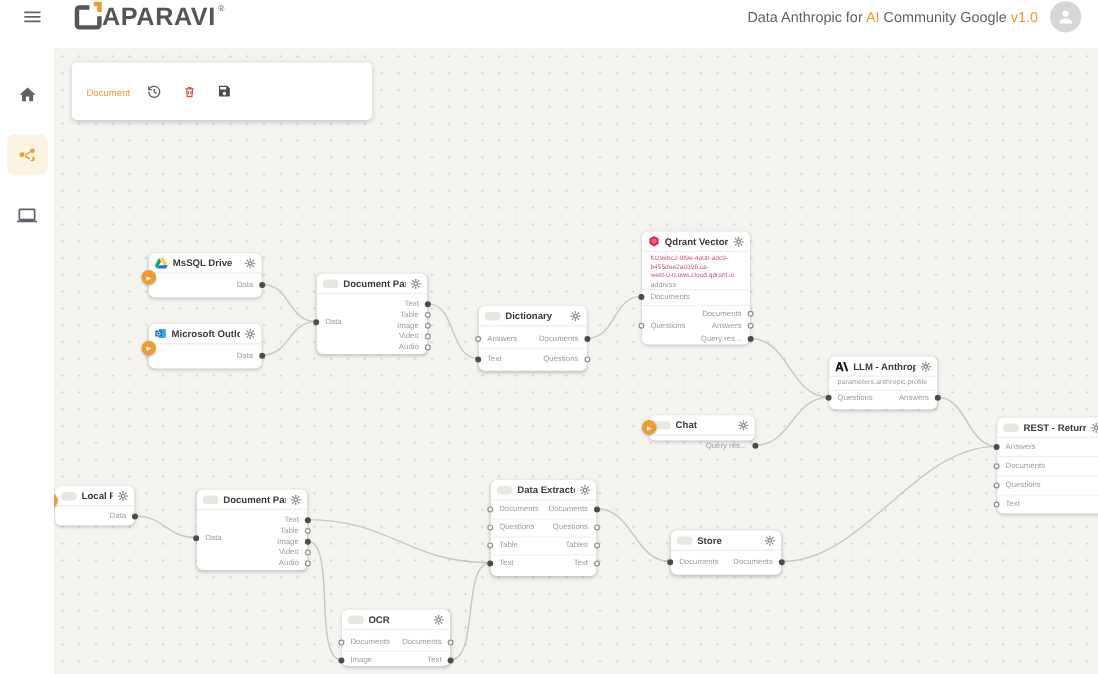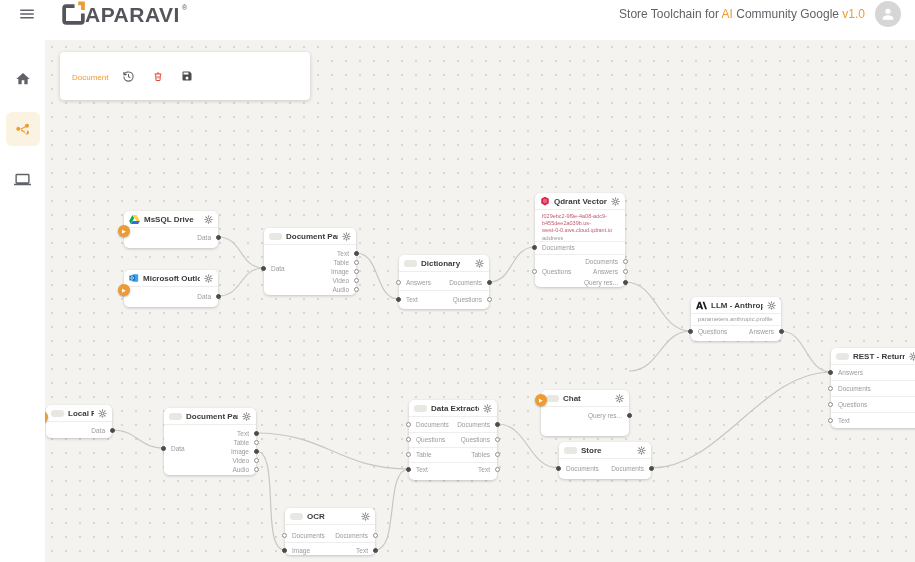--- a/index.html
+++ b/index.html
@@ -54,21 +54,21 @@
   </span>
   <span class="logo">
     <svg width="27" height="27" viewBox="0 0 26 26">
       <path d="M22 12 v7 a2 2 0 0 1 -2 2 H6 a2 2 0 0 1 -2 -2 V7 a2 2 0 0 1 2 -2 h8" stroke="#54555a" stroke-width="3.6" fill="none"></path>
       <path d="M17.5 2.2 h4.6 v6.5" stroke="#ED9B33" stroke-width="3.6" fill="none"></path>
     </svg>
     <span class="brand">APARAVI</span>
     <span class="reg">®</span>
   </span>
   <span class="header-right">
-    <span><span>Store Toolchain for </span><span class="accent">AI</span><span> Community Google </span><span class="accent">v1.0</span></span>
+    <span><span>Data Anthropic for </span><span class="accent">AI</span><span> Community Google </span><span class="accent">v1.0</span></span>
     <span class="avatar">
       <svg width="16" height="16" viewBox="0 0 24 24" fill="#fff">
           <path d="M12 12a4 4 0 100-8 4 4 0 000 8zm0 2c-3.3 0-8 1.7-8 5v1.5h16V19c0-3.3-4.7-5-8-5z"></path>
         </svg>
     </span>
   </span>
 </div>
 
 <div class="sidebar">
   <div class="side-item">
@@ -316,21 +316,21 @@
         </div>
         <div class="port right" style="top: 74px;">
           <span>Answers</span>
           <span class="dot"></span>
         </div>
         <div class="port right" style="top: 85px;">
           <span>Query res...</span>
           <span class="dot filled"></span>
         </div>
       </div>
-      <div class="node" style="left: 496px; top: 306px; width: 88px; height: 46px; margin-top: 44px;">
+      <div class="node" style="left: 496px; top: 306px; width: 88px; height: 21px;">
         <div class="node-header">
           <span style="display: flex;">
             <span class="pill"></span>
           </span>
           <span class="node-title">Chat</span>
           <span class="node-gear">
             <svg width="9" height="9" viewBox="0 0 20 20">
               <g fill="#8a8a8a">
                 <circle cx="10" cy="10" r="4.6"></circle>
                 <g>

